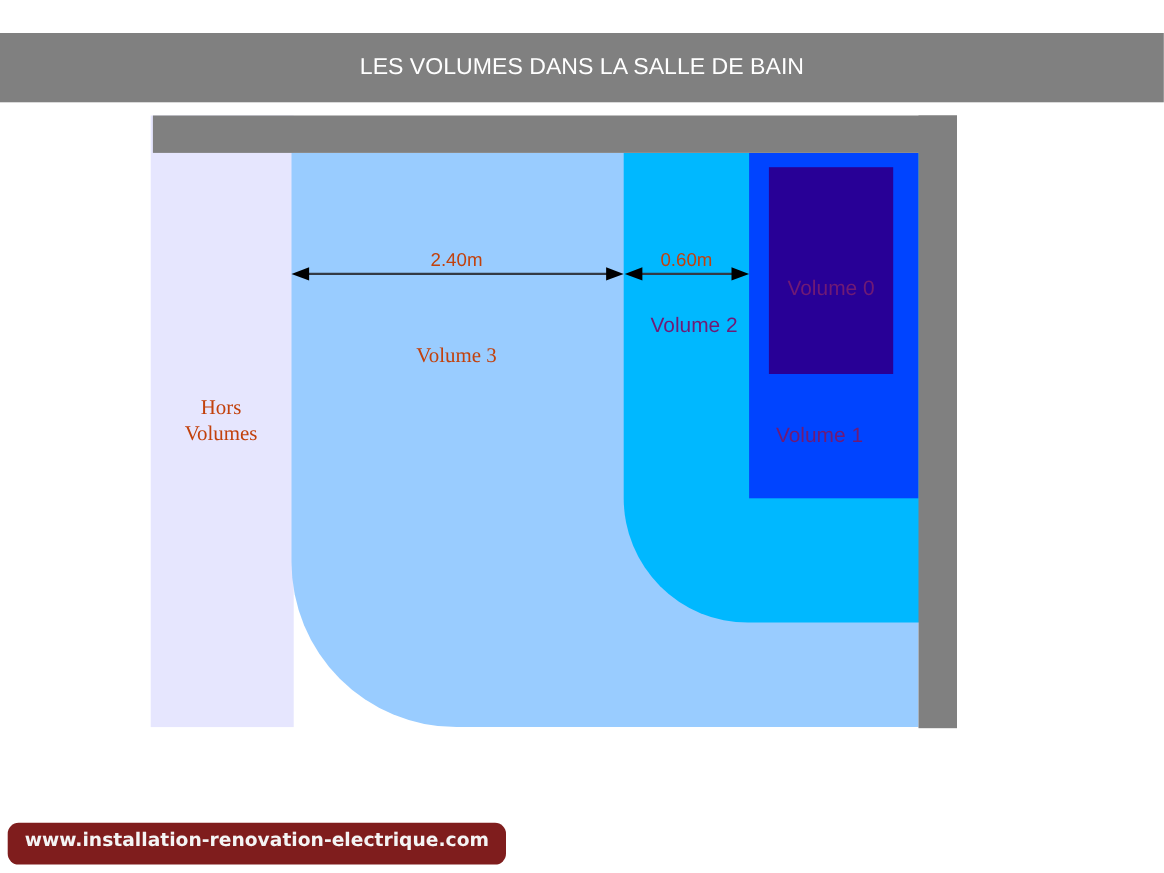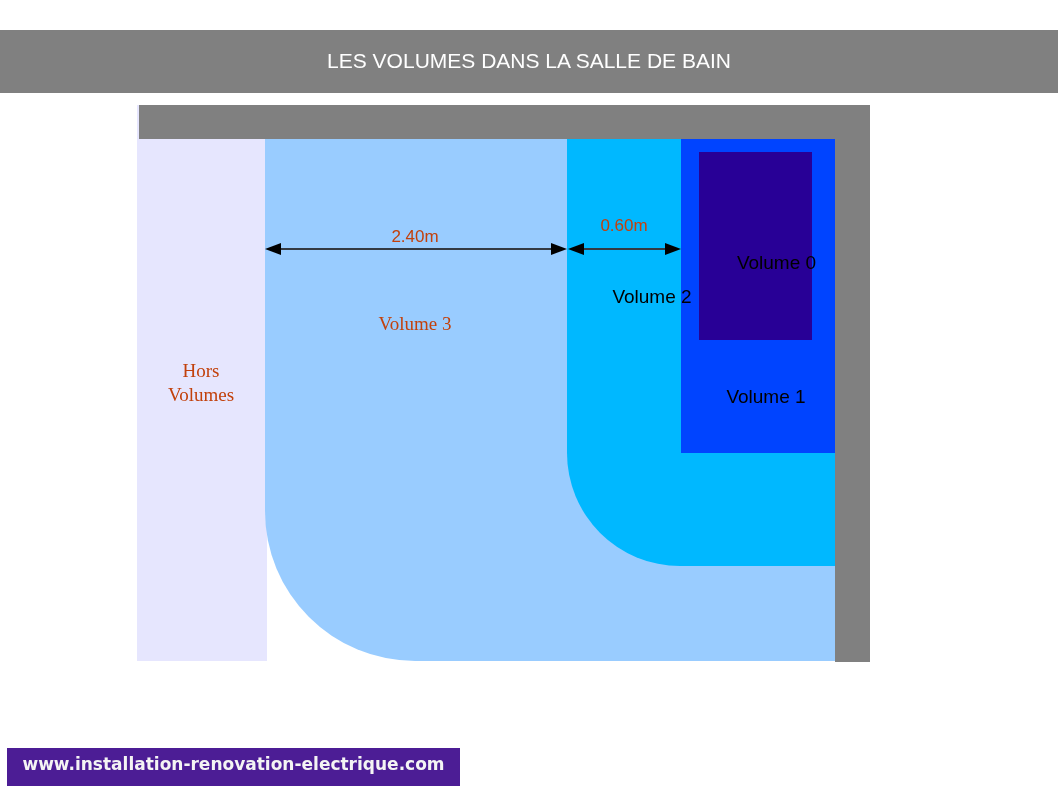--- a/index.html
+++ b/index.html
@@ -9,23 +9,23 @@
   #title-bar div { white-space:nowrap; }
   #hors { left:137px; top:105px; width:130px; height:556px; background:#e6e6fe; }
   #vol3 { left:265px; top:139px; width:570px; height:522px; background:#99ccff; border-bottom-left-radius:150px; }
   #vol2 { left:567px; top:139px; width:271px; height:427px; background:#00b8ff; border-bottom-left-radius:113px; }
   #vol1 { left:681px; top:139px; width:154px; height:314px; background:#0044ff; }
   #vol0 { left:699px; top:152px; width:113px; height:188px; background:#280096; }
   #wall-top { left:139px; top:105px; width:731px; height:34px; background:#808080; }
   #wall-right { left:835px; top:105px; width:35px; height:557px; background:#808080; }
   .lbl { font-size:19px; line-height:24px; text-align:center; white-space:nowrap; }
   .dark { color:#c2410c;font-family:Liberation Serif, serif; }
-  .light { color:#000000;margin-left:21px; }
+  .light { color:#701a75; }
   .dim { font-size:17px; color:#c2410c; white-space:nowrap; text-align:center; }
-  #footer { left:7px; top:748px; width:453px; height:38px; background:#4c1d95; color:#f4f4f4; font-family:"DejaVu Sans", sans-serif; font-weight:bold; font-size:17px; line-height:32px; text-align:center; box-sizing:border-box; }
+  #footer { left:7px; top:748px; width:453px; height:38px; background:#7f1d1d; color:#f4f4f4; font-family:"DejaVu Sans", sans-serif; font-weight:bold; font-size:17px; line-height:32px; text-align:center; box-sizing:border-box;border-radius:10px; }
   svg.arrows { position:absolute; left:0; top:0; }
 </style>
 </head>
 <body>
 
 <div id="title-bar" class="abs">
   <div>LES VOLUMES DANS LA SALLE DE BAIN</div>
 </div>
 
 <div id="hors" class="abs"></div>
@@ -51,15 +51,15 @@
     <polygon points="265,249 281,243 281,255" fill="#000000"></polygon>
     <polygon points="567,249 551,243 551,255" fill="#000000"></polygon>
   </g>
   <g>
     <line x1="580" y1="249" x2="668" y2="249" stroke="#333a44" stroke-width="2"></line>
     <polygon points="568,249 584,243 584,255" fill="#000000"></polygon>
     <polygon points="681,249 665,243 665,255" fill="#000000"></polygon>
   </g>
 </svg>
 <div class="abs dim" style="left:365px; top:227px; width:100px;">2.40m</div>
-<div class="abs dim" style="left:574px; top:216px; width:100px;">0.60m</div>
+<div class="abs dim" style="left:574px; top:227px; width:100px;">0.60m</div>
 
 <div id="footer" class="abs">www.installation-renovation-electrique.com</div>
 
 </body></html>

